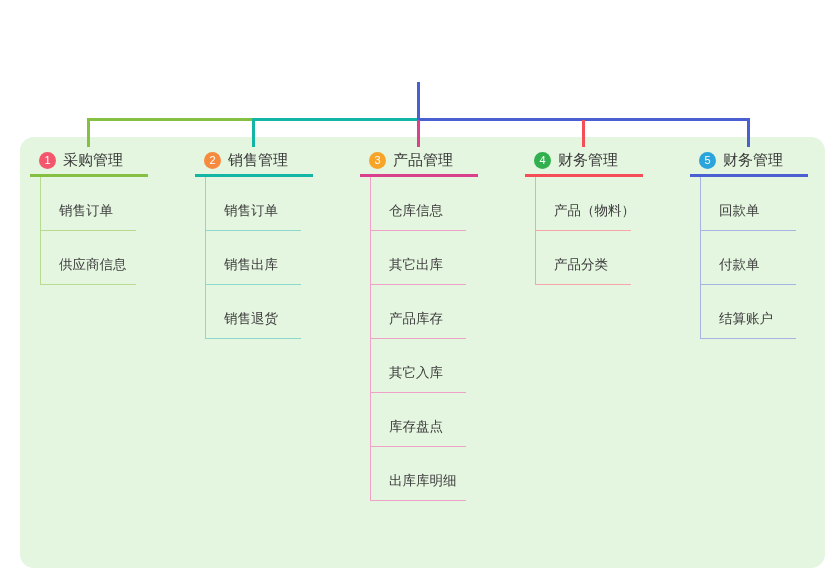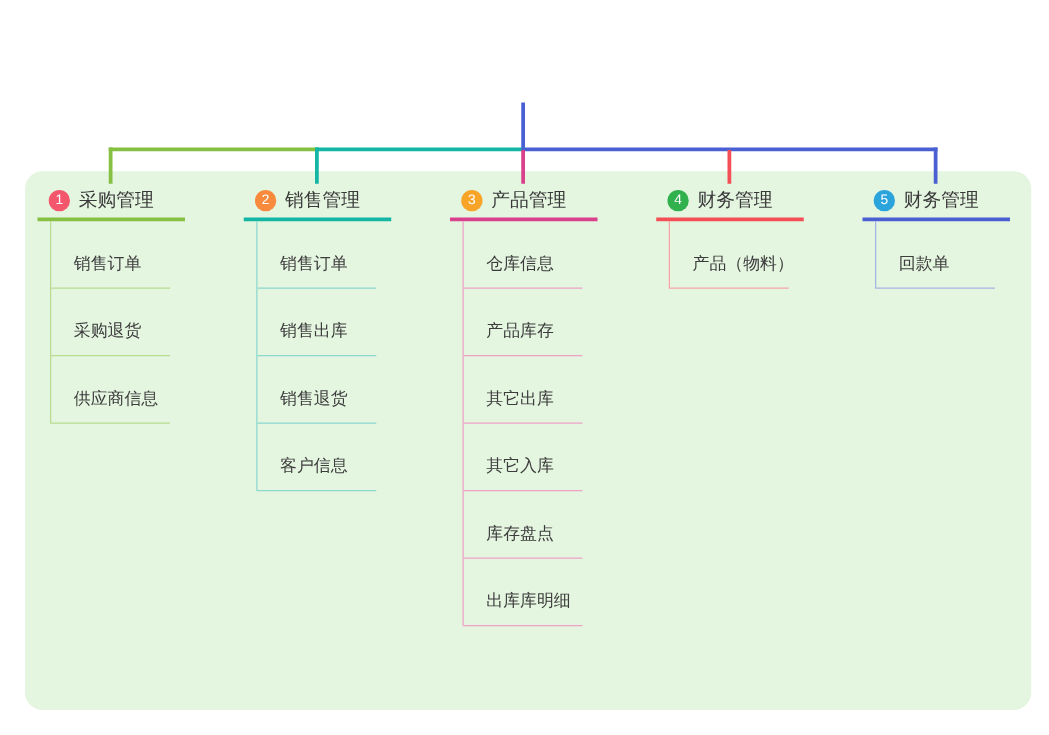--- a/index.html
+++ b/index.html
@@ -57,61 +57,55 @@
       <div class="branch" style="left: 30px;">
     <div class="branch-title" style="border-bottom-color: rgb(133, 192, 67);">
       <span class="badge" style="background: rgb(244, 86, 108);">1</span>
       <span class="branch-label">采购管理</span>
     </div>
     <div class="children" style="border-left-color: rgb(183, 220, 143);">
           <div class="item" style="border-bottom-color: rgb(183, 220, 143);">
     <span class="item-label">销售订单</span>
   </div>
           <div class="item" style="border-bottom-color: rgb(183, 220, 143);">
-    <span class="item-label">采购退货</span>
-  </div>
-          <div class="item" style="border-bottom-color: rgb(183, 220, 143);">
     <span class="item-label">供应商信息</span>
   </div>
         </div>
   </div>
       <div class="branch" style="left: 195px;">
     <div class="branch-title" style="border-bottom-color: rgb(19, 181, 165);">
       <span class="badge" style="background: rgb(247, 138, 61);">2</span>
       <span class="branch-label">销售管理</span>
     </div>
     <div class="children" style="border-left-color: rgb(139, 216, 205);">
           <div class="item" style="border-bottom-color: rgb(139, 216, 205);">
     <span class="item-label">销售订单</span>
   </div>
           <div class="item" style="border-bottom-color: rgb(139, 216, 205);">
     <span class="item-label">销售出库</span>
   </div>
           <div class="item" style="border-bottom-color: rgb(139, 216, 205); text-decoration: underline;">
     <span class="item-label">销售退货</span>
   </div>
-          <div class="item" style="border-bottom-color: rgb(139, 216, 205);">
-    <span class="item-label">客户信息</span>
-  </div>
         </div>
   </div>
       <div class="branch" style="left: 360px;">
     <div class="branch-title" style="border-bottom-color: rgb(217, 65, 141);">
       <span class="badge" style="background: rgb(247, 164, 40);">3</span>
       <span class="branch-label">产品管理</span>
     </div>
     <div class="children" style="border-left-color: rgb(238, 162, 200);">
           <div class="item" style="border-bottom-color: rgb(238, 162, 200);">
     <span class="item-label">仓库信息</span>
   </div>
           <div class="item" style="border-bottom-color: rgb(238, 162, 200);">
-    <span class="item-label">产品库存</span>
+    <span class="item-label">其它出库</span>
   </div>
           <div class="item" style="border-bottom-color: rgb(238, 162, 200);">
-    <span class="item-label">其它出库</span>
+    <span class="item-label">产品库存</span>
   </div>
           <div class="item" style="border-bottom-color: rgb(238, 162, 200);">
     <span class="item-label">其它入库</span>
   </div>
           <div class="item" style="border-bottom-color: rgb(238, 162, 200);">
     <span class="item-label">库存盘点</span>
   </div>
           <div class="item" style="border-bottom-color: rgb(238, 162, 200); text-align: right;">
     <span class="item-label">出库库明细</span>
   </div>
@@ -119,27 +113,36 @@
   </div>
       <div class="branch" style="left: 525px;">
     <div class="branch-title" style="border-bottom-color: rgb(244, 79, 86);">
       <span class="badge" style="background: rgb(49, 176, 78);">4</span>
       <span class="branch-label">财务管理</span>
     </div>
     <div class="children" style="border-left-color: rgb(248, 165, 168);">
           <div class="item" style="border-bottom-color: rgb(248, 165, 168);">
     <span class="item-label">产品（物料）</span>
   </div>
+          <div class="item" style="border-bottom-color: rgb(248, 165, 168);">
+    <span class="item-label">产品分类</span>
+  </div>
         </div>
   </div>
       <div class="branch" style="left: 690px;">
     <div class="branch-title" style="border-bottom-color: rgb(74, 95, 210);">
       <span class="badge" style="background: rgb(43, 164, 220);">5</span>
       <span class="branch-label">财务管理</span>
     </div>
     <div class="children" style="border-left-color: rgb(166, 180, 228);">
           <div class="item" style="border-bottom-color: rgb(166, 180, 228);">
     <span class="item-label">回款单</span>
   </div>
+          <div class="item" style="border-bottom-color: rgb(166, 180, 228);">
+    <span class="item-label">付款单</span>
+  </div>
+          <div class="item" style="border-bottom-color: rgb(166, 180, 228);">
+    <span class="item-label">结算账户</span>
+  </div>
         </div>
   </div>
     </div>
 </div>
 
 </body></html>

